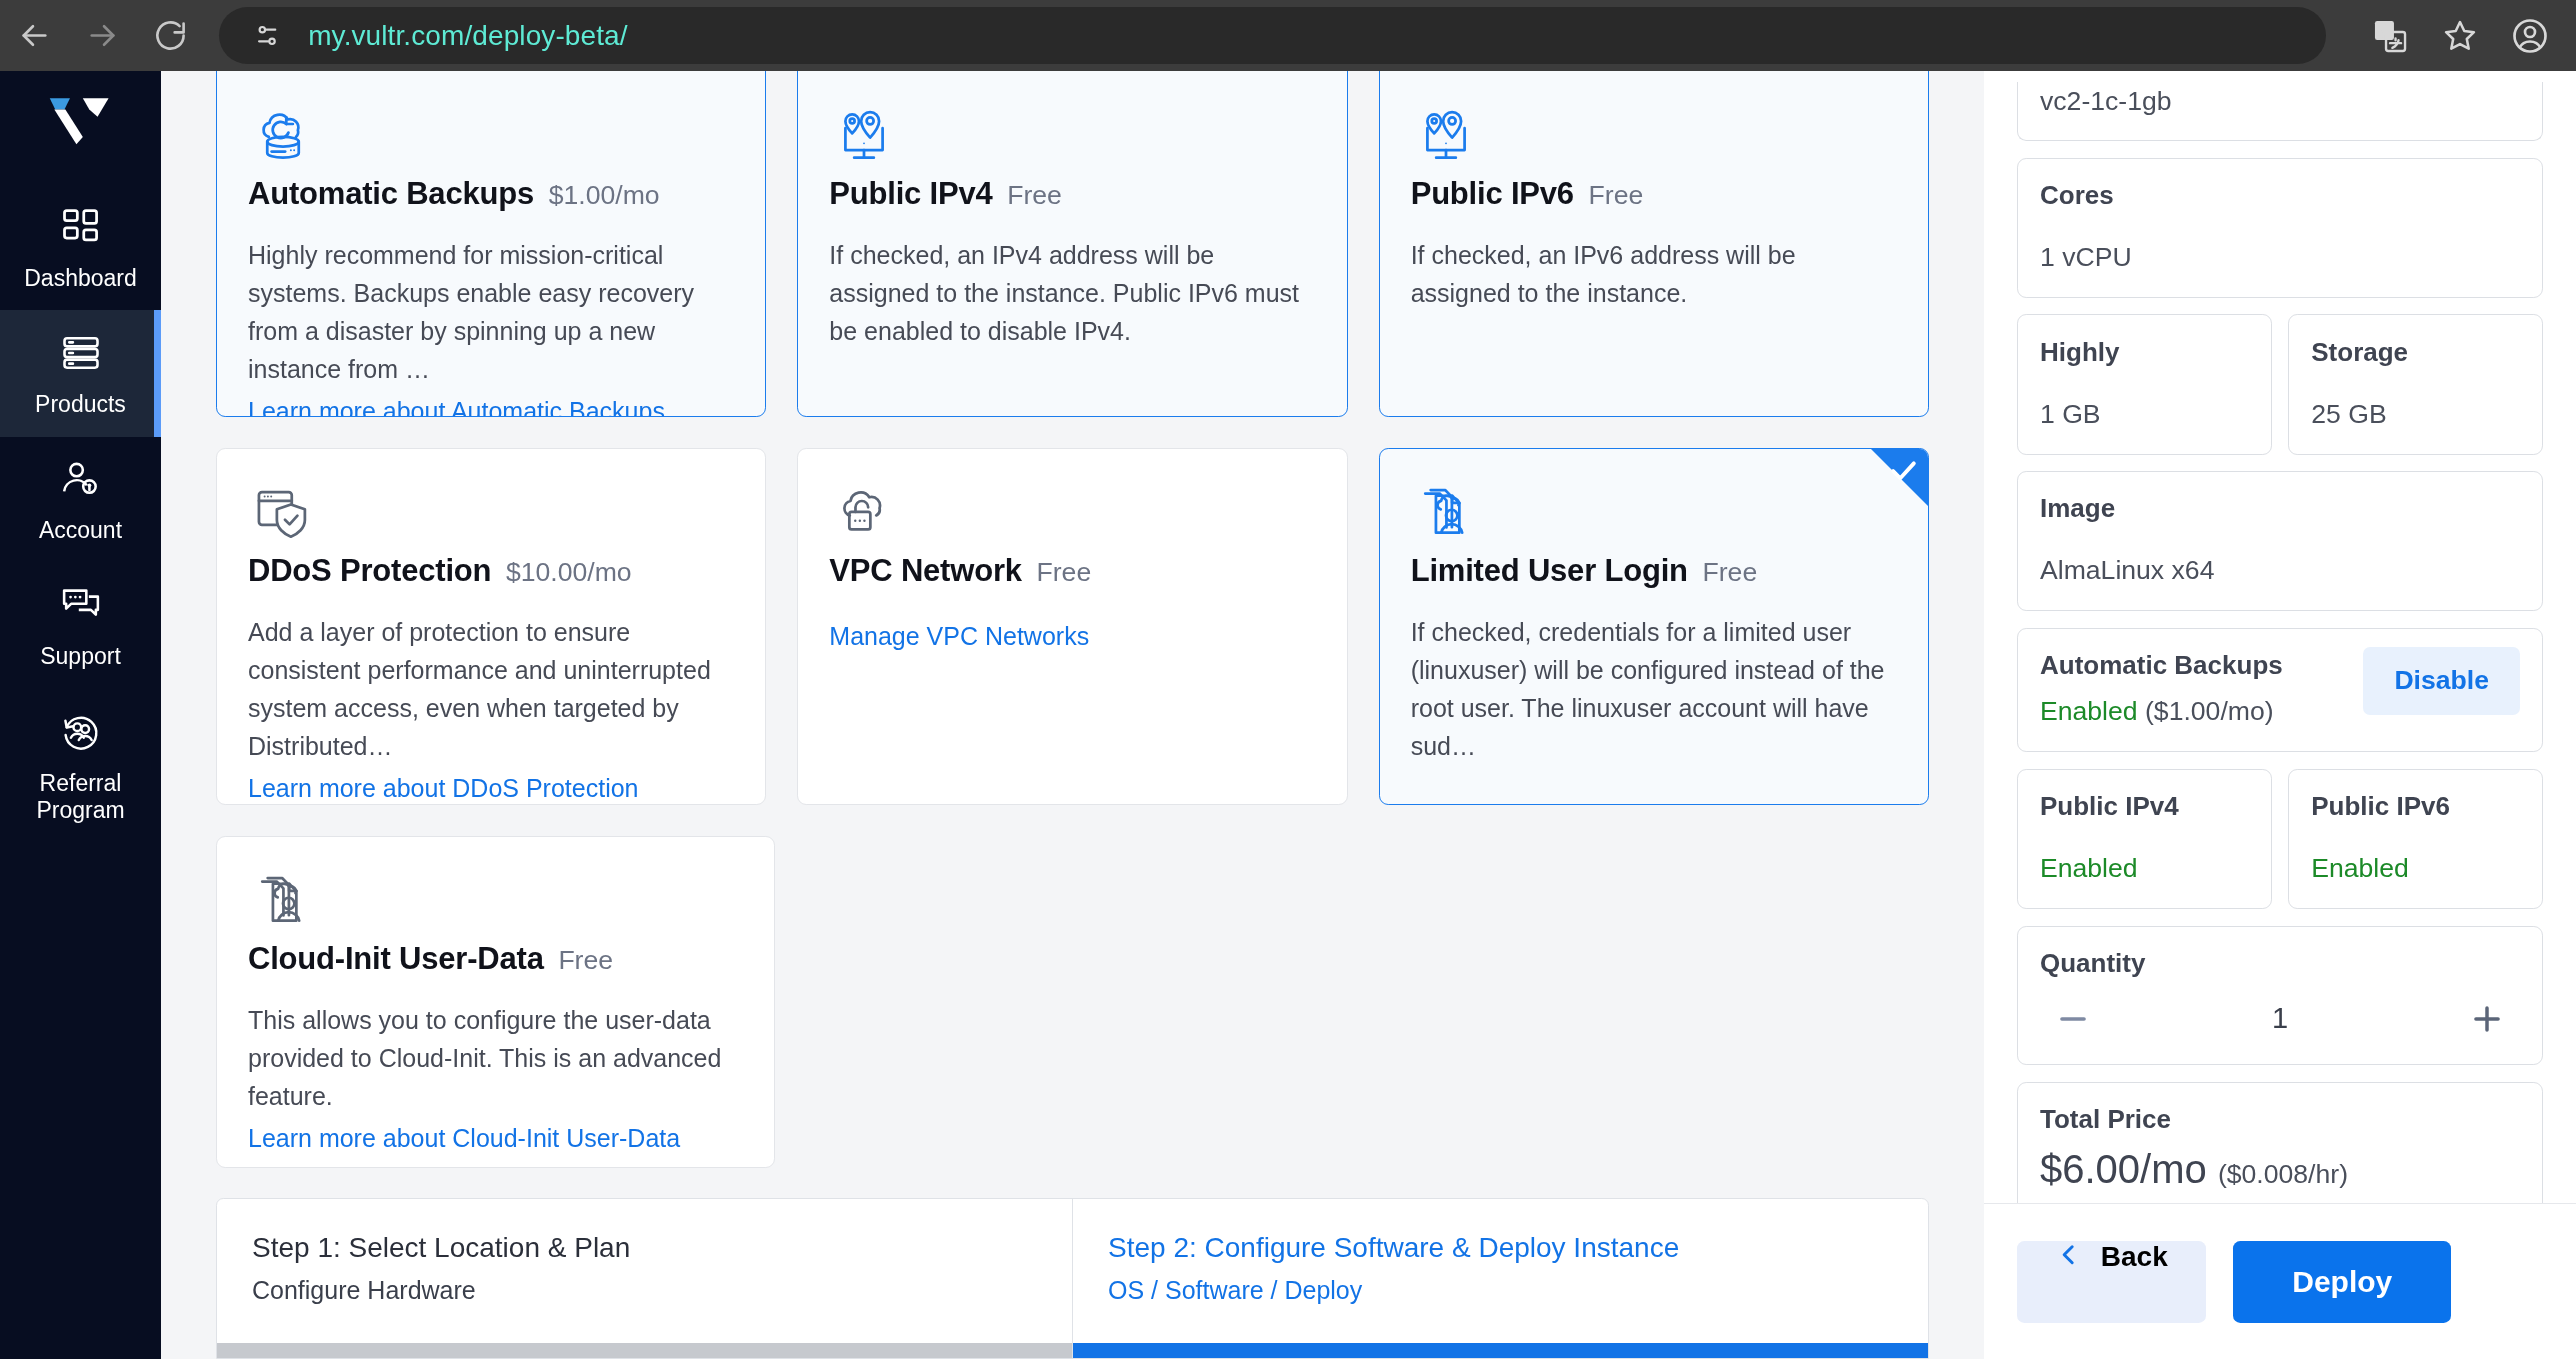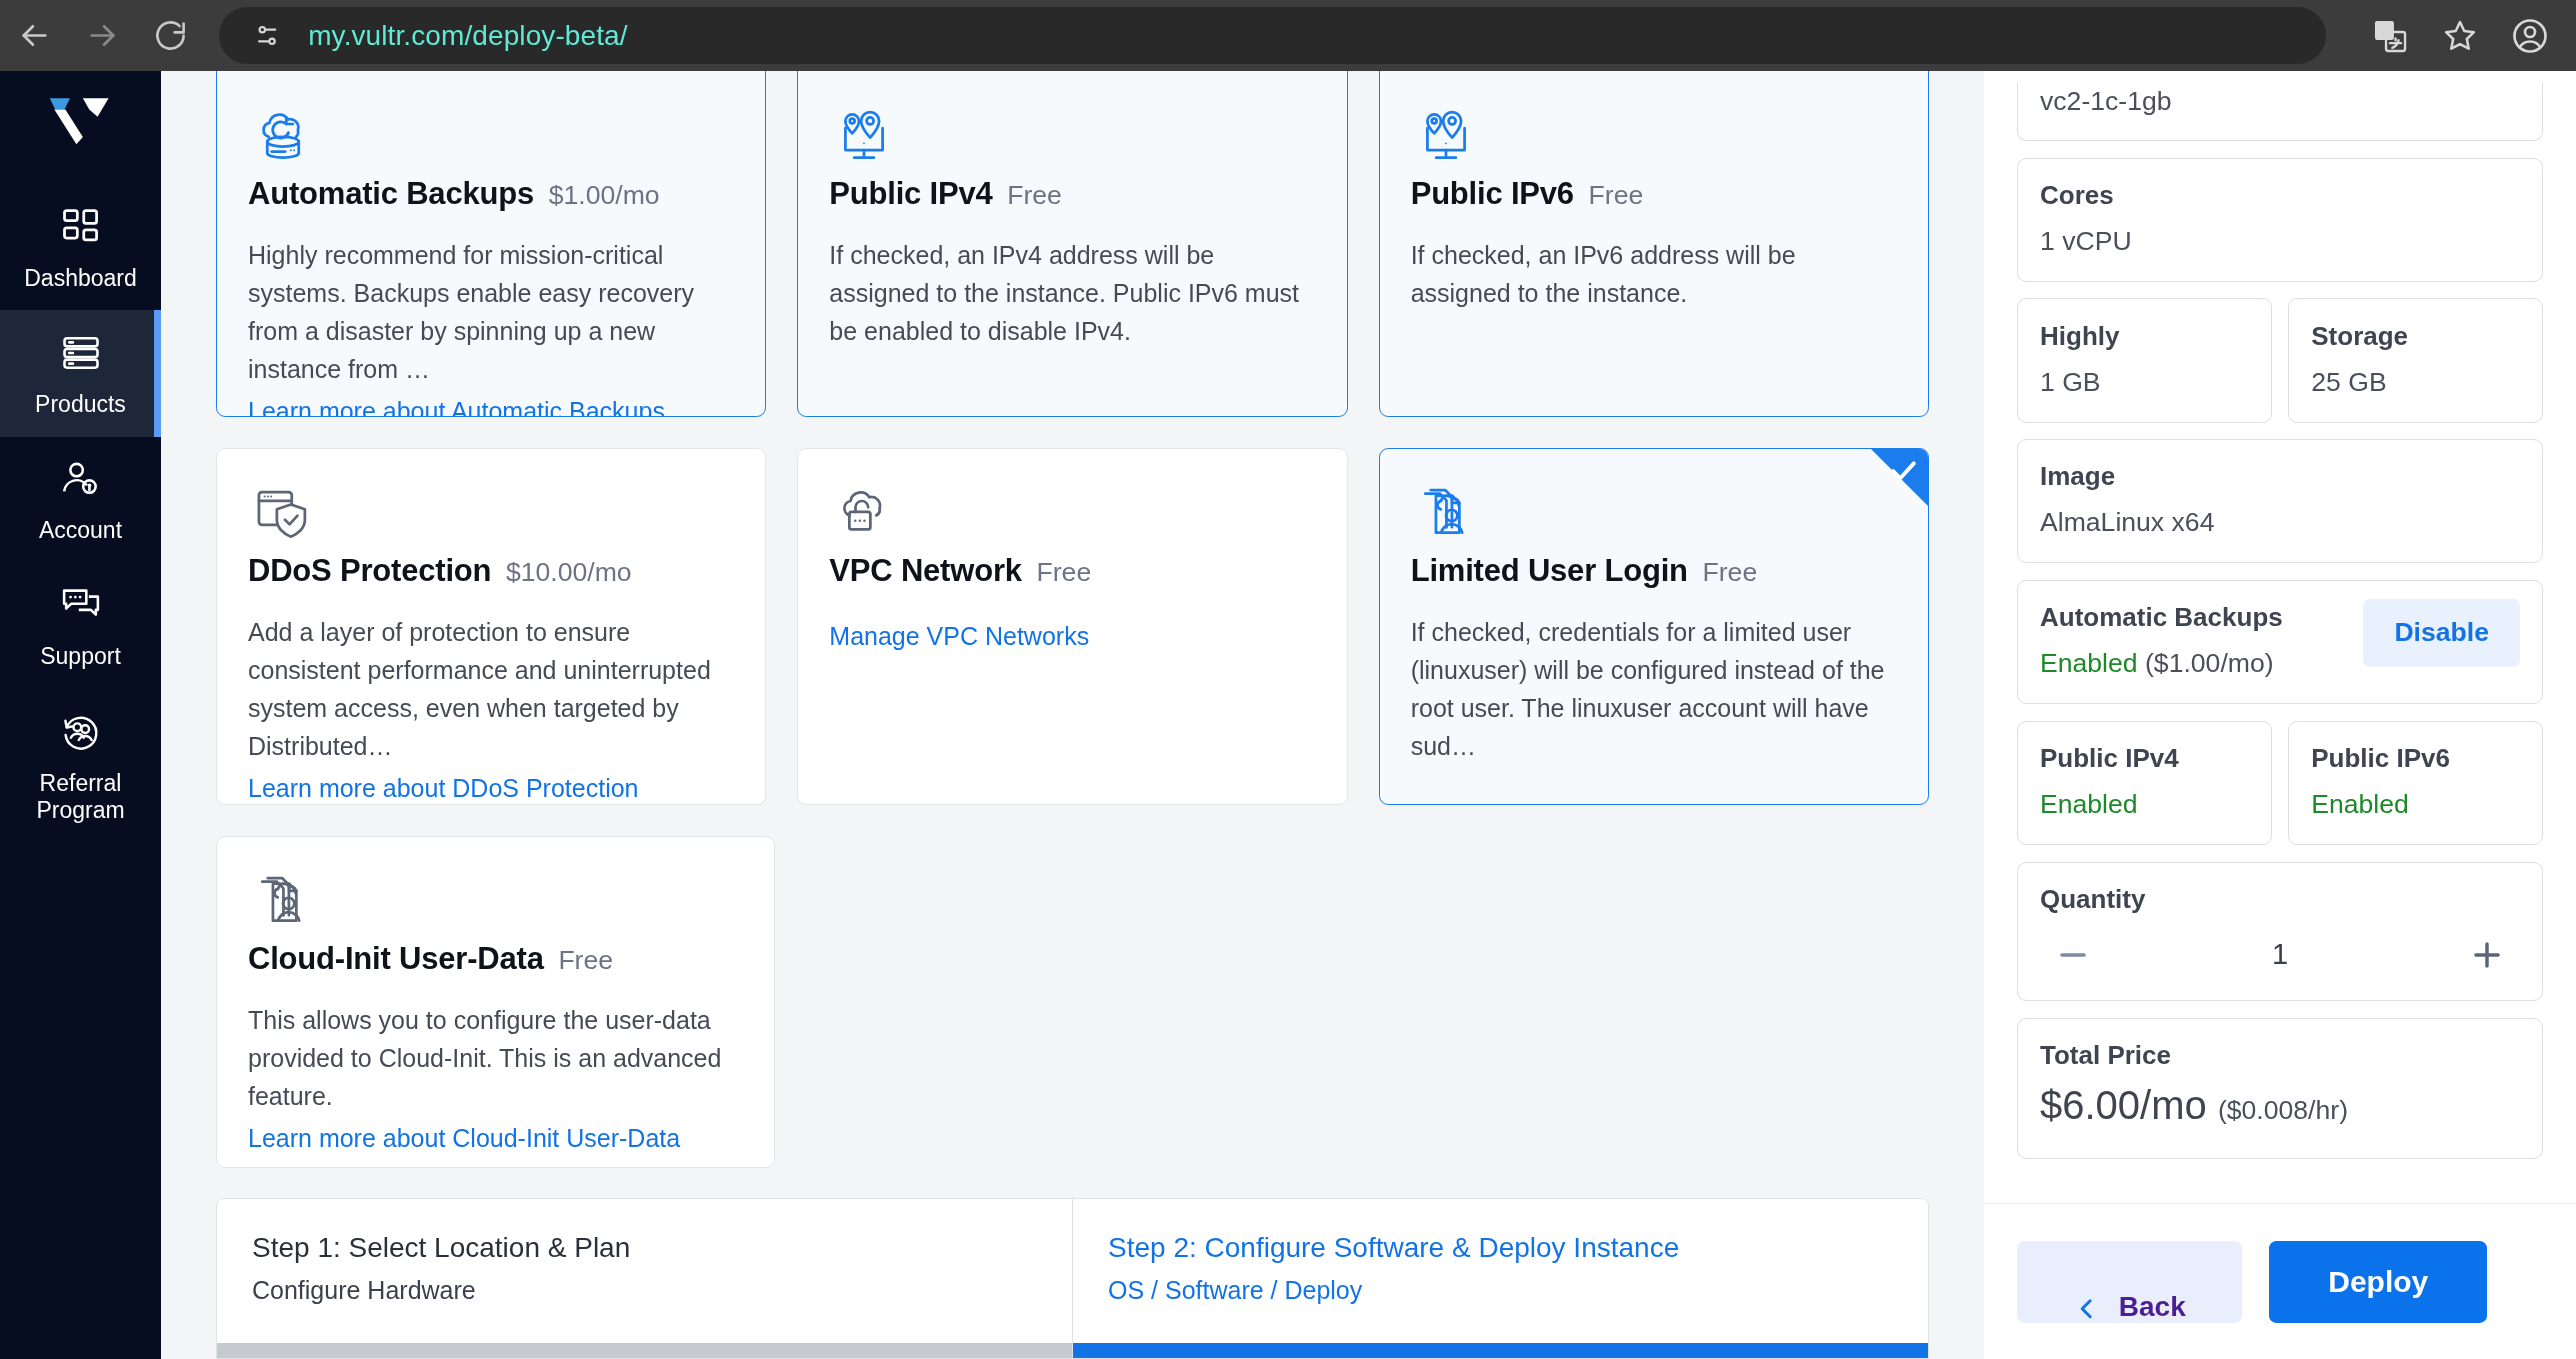--- a/index.html
+++ b/index.html
@@ -111,21 +111,21 @@
   }
   #summary-scroll { flex: 1 1 auto; padding: 0 33px 9.2px; overflow: hidden; }
   .sum-box {
     border: 0.9px solid #dcdfe4; border-radius: 9.2px; padding: 18.3px 22px 20px; margin-bottom: 16.5px;
     background: #ffffff;
   }
   .sum-box.clipped { border-top: none; border-top-left-radius: 0; border-top-right-radius: 0; padding-top: 0; }
   .sum-row { display: flex; gap: 16.5px; }
   .sum-row .sum-box { flex: 1 1 0; margin-bottom: 16.5px; }
   .sum-label { font-size: 26px; font-weight: 700; color: #3f4451; line-height: 37px; }
-  .sum-value { font-size: 26.6px; color: #4a4f5b; line-height: 40px; margin-top: 7px; font-weight: 400; }
+  .sum-value { font-size: 26.6px; color: #4a4f5b; line-height: 40px; margin-top: 23px; font-weight: 400; }
   .sum-value.green { color: #1c8a28; }
   .sum-topcut { font-size: 26.6px; color: #4a4f5b; line-height: 38px; }
 
   .backups-box { display: flex; align-items: flex-start; justify-content: space-between; gap: 13px; }
   .backups-left { flex: 1 1 auto; }
   .backups-status { margin-top: 7.3px; font-size: 26.6px; line-height: 40px; color: #4a4f5b; }
   .backups-status .en { color: #1c8a28; }
   .disable-btn {
     background: #e8f1fd; color: #1273e6; font-weight: 700; font-size: 26.6px;
     border: none; border-radius: 7px; padding: 18.3px 31px; cursor: pointer; flex: 0 0 auto;
@@ -140,23 +140,23 @@
   .qty-value { font-size: 29px; color: #3a3f4b; }
 
   .total-price { font-size: 40px; color: #3f4451; font-weight: 400; line-height: 55px; margin-top: 3.7px; }
   .total-price .hr { font-size: 26.6px; color: #4a4f5b; }
 
   #summary-footer {
     flex: 0 0 auto; height: 156px; border-top: 0.9px solid #e6e8ec;
     display: flex; align-items: center; gap: 27.5px; padding: 0 33px;
   }
   .back-btn {
-    background: #e8eefb; color: #4c1d95; font-weight: 700; font-size: 28px;
-    border: none; border-radius: 7.3px; height: 82px; padding: 0 56px;
-    display: flex; align-items: flex-end; gap: 18.3px; cursor: pointer;
+    background: #e8eefb; color: #000000; font-weight: 700; font-size: 28px;
+    border: none; border-radius: 7.3px; height: 82px; padding: 0 38px;
+    display: flex; align-items: flex-start; gap: 18.3px; cursor: pointer;
     font-family: "Liberation Sans", sans-serif;
   }
   .deploy-btn {
     background: #0a73ec; color: #ffffff; font-weight: 700; font-size: 30px;
     border: none; border-radius: 7.3px; height: 82px; padding: 0 59px; cursor: pointer;
     font-family: "Liberation Sans", sans-serif;
   }
 </style>
 </head>
 <body>

